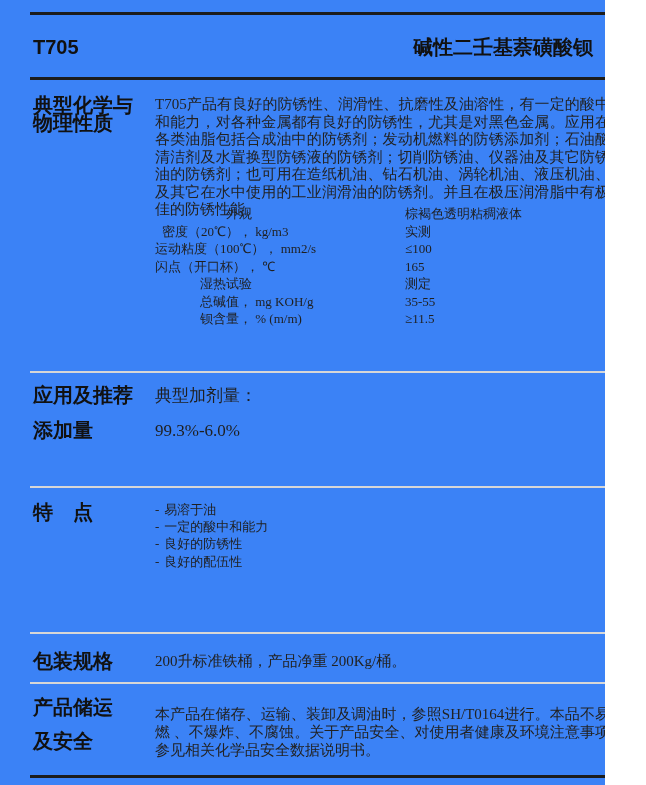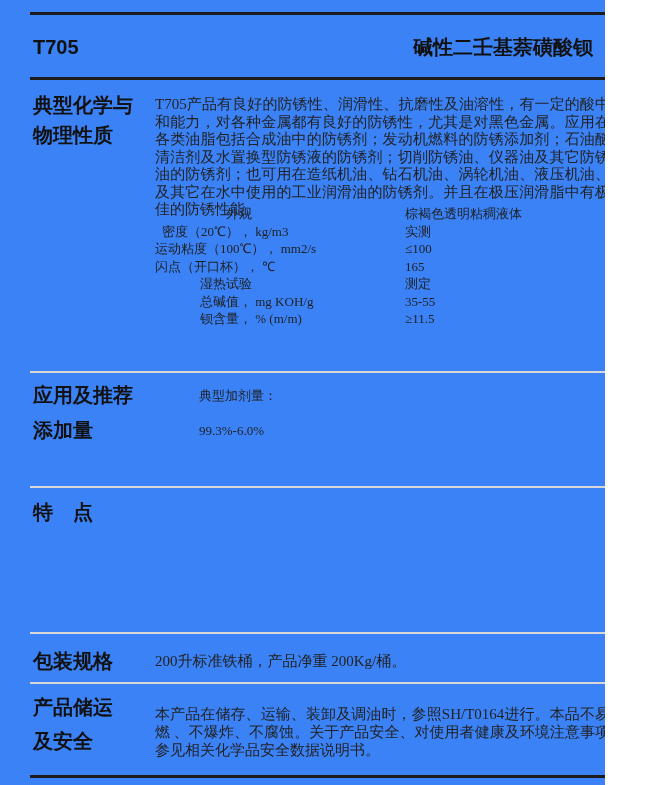--- a/index.html
+++ b/index.html
@@ -60,21 +60,21 @@
     position: relative;
     height: 17.5px;
     font-size: 13px;
     line-height: 17.5px;
     white-space: nowrap;
   }
   .spec-name { display: inline-block; min-width: 97px; text-align: right; }
   .spec-unit { display: inline-block; }
   .spec-value { position: absolute; left: 250px; top: 0; }
 
-  .app-row { position: absolute; left: 155px; font-size: 13px; line-height: 17.5px; white-space: nowrap; margin-left: 44px; }
+  .app-row { position: absolute; left: 155px; font-size: 17px; line-height: 17.5px; white-space: nowrap; }
 
   .feature-list { position: absolute; left: 155px; top: 501px; width: 455px; }
   .feature-item { font-size: 13px; line-height: 17.2px; white-space: nowrap; }
   .feature-item .dash { display: inline-block; margin-right: 5px; }
 
   .storage-text { top: 705px; line-height: 18px; }
 </style>
 </head>
 <body>
 
@@ -83,21 +83,21 @@
   <div class="rule thick" style="top:12px"></div>
 
   <div class="header-row">
     <span>T705</span>
     <span>碱性二壬基萘磺酸钡</span>
   </div>
 
   <div class="rule thick" style="top:77px"></div>
 
   <div class="label" style="top:96px">典型化学与</div>
-  <div class="label" style="top:126px">物理性质</div>
+  <div class="label" style="top:114px">物理性质</div>
 
   <div class="content justified" style="top:96px">T705产品有良好的防锈性、润滑性、抗磨性及油溶性，有一定的酸中和能力，对各种金属都有良好的防锈性，尤其是对黑色金属。应用在各类油脂包括合成油中的防锈剂；发动机燃料的防锈添加剂；石油醚清洁剂及水置换型防锈液的防锈剂；切削防锈油、仪器油及其它防锈油的防锈剂；也可用在造纸机油、钻石机油、涡轮机油、液压机油、及其它在水中使用的工业润滑油的防锈剂。并且在极压润滑脂中有极佳的防锈性能。</div>
 
   <div class="spec-table">
     <div class="spec-row">
       <span class="spec-name">外观</span>
       <span class="spec-unit"></span>
       <span class="spec-value">棕褐色透明粘稠液体</span>
     </div>
     <div class="spec-row">
@@ -136,20 +136,34 @@
 
   <div class="label" style="top:386px">应用及推荐</div>
   <div class="app-row" style="top:387px">典型加剂量：</div>
 
   <div class="label" style="top:421px">添加量</div>
   <div class="app-row" style="top:422px">99.3%-6.0%</div>
 
   <div class="rule thin" style="top:486px"></div>
 
   <div class="label" style="top:503px">特　点</div>
+  <div class="feature-list">
+    <div class="feature-item">
+      <span class="dash">-</span><span>易溶于油</span>
+    </div>
+    <div class="feature-item">
+      <span class="dash">-</span><span>一定的酸中和能力</span>
+    </div>
+    <div class="feature-item">
+      <span class="dash">-</span><span>良好的防锈性</span>
+    </div>
+    <div class="feature-item">
+      <span class="dash">-</span><span>良好的配伍性</span>
+    </div>
+  </div>
 
   <div class="rule thin" style="top:632px"></div>
 
   <div class="label" style="top:652px">包装规格</div>
   <div class="content" style="top:653px">200升标准铁桶，产品净重 200Kg/桶。</div>
 
   <div class="rule thin" style="top:682px"></div>
 
   <div class="label" style="top:698px">产品储运</div>
   <div class="label" style="top:732px">及安全</div>

